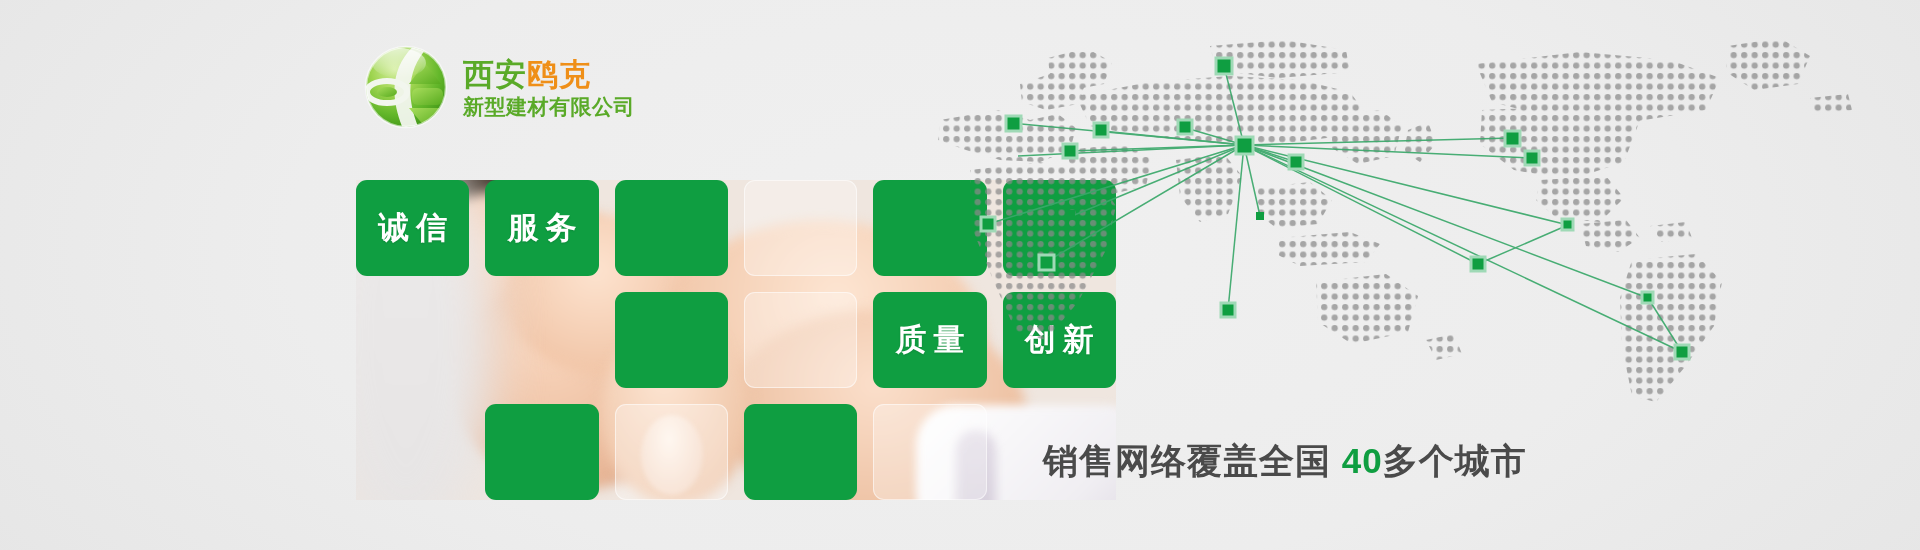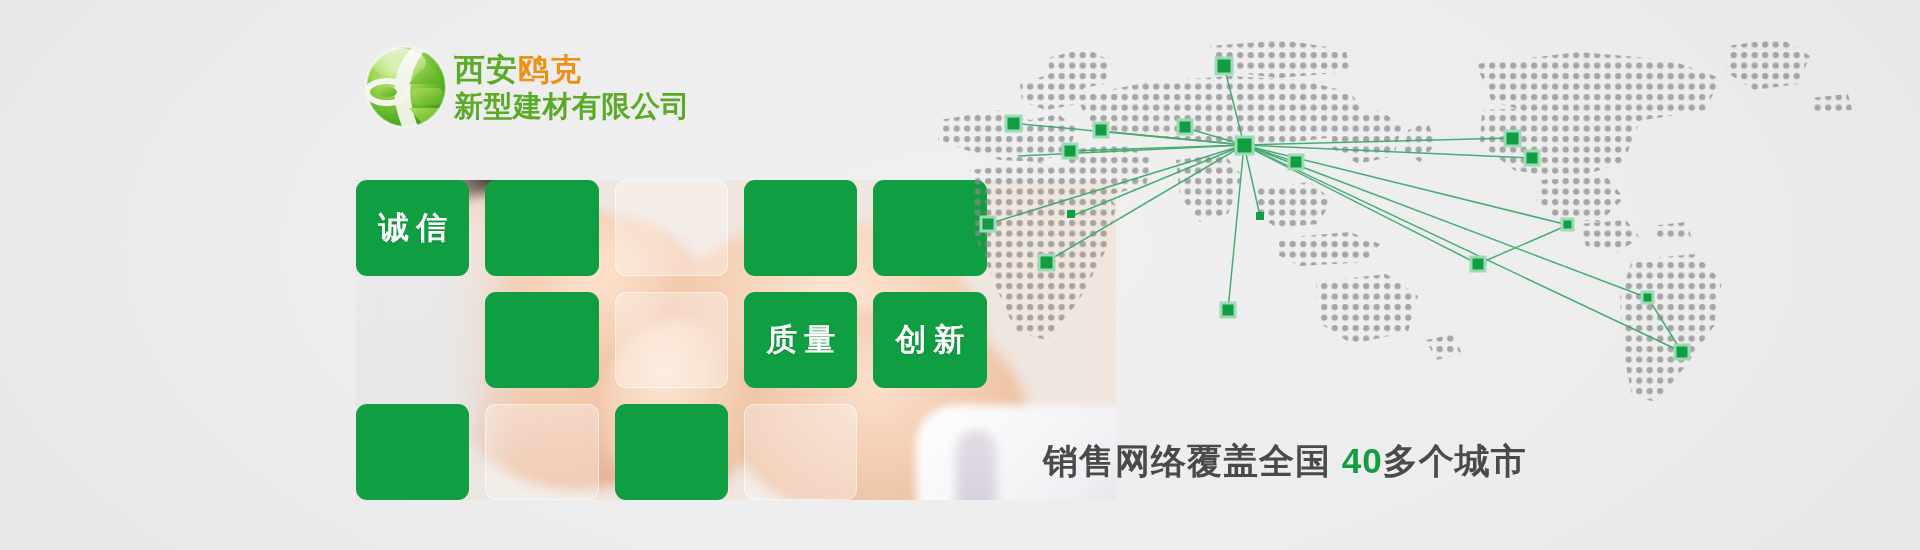--- a/index.html
+++ b/index.html
@@ -11,34 +11,34 @@
     width:1920px;
     height:550px;
     overflow:hidden;
     background:
       radial-gradient(ellipse 1400px 700px at 50% 45%, #f0f0f0 0%, #ededed 48%, #e7e7e7 78%, #e2e2e2 100%);
   }
 
   
   #logo-block {
     position:absolute; left:363px; top:44px;
-    display:flex; align-items:center; gap:5px;
+    display:flex; align-items:center; gap:14px;
   }
   #logo-mark { position:relative; width:86px; height:86px; flex:0 0 86px; }
   #logo-mark svg { display:block; width:86px; height:86px; }
 
   #logo-text { display:flex; flex-direction:column; gap:2px; padding-top:2px; }
   .logo-line1 {
     font-size:31px; font-weight:700; letter-spacing:1px; line-height:1.16;
     white-space:nowrap;
   }
   .logo-line1 .l-city { color:#5aaa28; }
   .logo-line1 .l-brand { color:#ef8f18; }
   .logo-line2 {
-    font-size:29px; font-weight:700; color:#5aaa28;
+    font-size:21px; font-weight:700; color:#5aaa28;
     letter-spacing:0.5px; line-height:1.16; white-space:nowrap;
   }
 
   
   #mosaic {
     position:absolute; left:356px; top:180px;
     width:760px; height:320px;
   }
   
   #photo {
@@ -185,20 +185,23 @@
            background:linear-gradient(180deg,#cfc4d6,#b9aec2); opacity:.55;"></div>
 
       <div class="skin" style="left:-40px; top:-40px; width:180px; height:400px; filter:blur(24px);
            background:linear-gradient(180deg,#eceaea,#e6e4e4);"></div>
     </div>
 
     <div id="grid">
 
       <div class="cell solid">
         <span class="cell-label">诚信</span>
+      </div>
+      <div class="cell solid">
+        <span class="cell-label">服务</span>
       </div>
       <div class="cell solid"></div>
       <div class="cell glass"></div>
       <div class="cell solid"></div>
       <div class="cell solid"></div>
 
       <div class="cell empty"></div>
       <div class="cell empty"></div>
       <div class="cell solid"></div>
       <div class="cell glass"></div>

